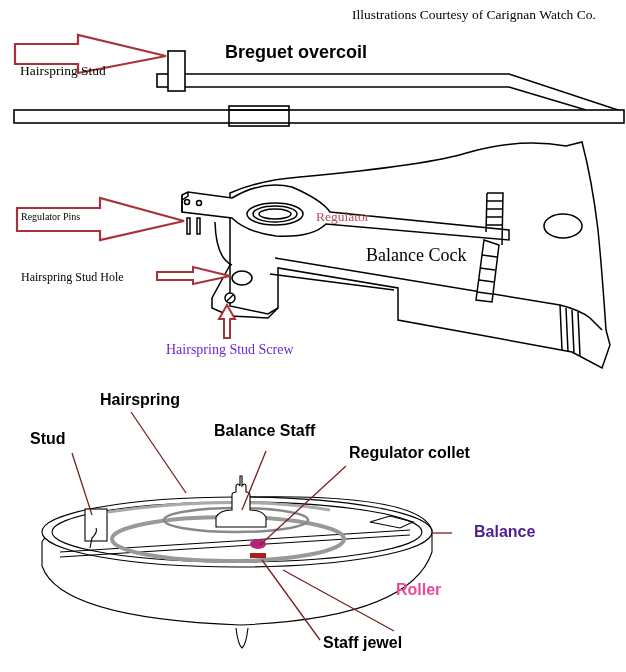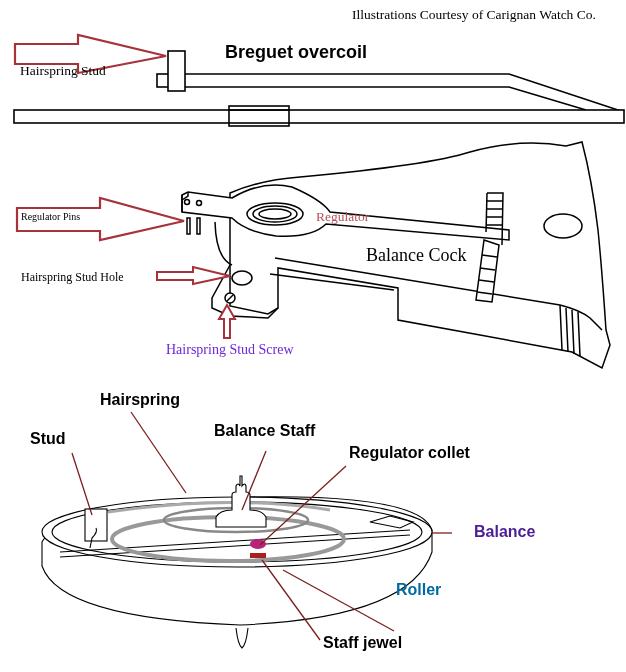--- a/index.html
+++ b/index.html
@@ -111,14 +111,14 @@
 <div class="lbl serif" style="left:316px;top:210px;font-size:13.5px;color:#b5525a;">Regulator</div>
 <div class="lbl serif" style="left:366px;top:246px;font-size:18px;color:#000;">Balance Cock</div>
 <div class="lbl serif" style="left:21px;top:271px;font-size:12px;color:#000;">Hairspring Stud Hole</div>
 <div class="lbl serif" style="left:166px;top:343px;font-size:14px;color:#6d28d9;">Hairspring Stud Screw</div>
 
 <div class="lbl sans" style="left:100px;top:392px;font-size:16px;color:#000;">Hairspring</div>
 <div class="lbl sans" style="left:30px;top:431px;font-size:16px;color:#000000;">Stud</div>
 <div class="lbl sans" style="left:214px;top:423px;font-size:16px;color:#000;">Balance Staff</div>
 <div class="lbl sans" style="left:349px;top:445px;font-size:16px;color:#000;">Regulator collet</div>
 <div class="lbl sans" style="left:454px;top:524px;font-size:16px;color:#4c1d95;margin-left:20px;">Balance</div>
-<div class="lbl sans" style="left:396px;top:582px;font-size:16px;color:#0369a1;">Roller</div>
+<div class="lbl sans" style="left:396px;top:582px;font-size:16px;color:#ec4899;">Roller</div>
 <div class="lbl sans" style="left:323px;top:635px;font-size:16px;color:#000;">Staff jewel</div>
 
 </body></html>

